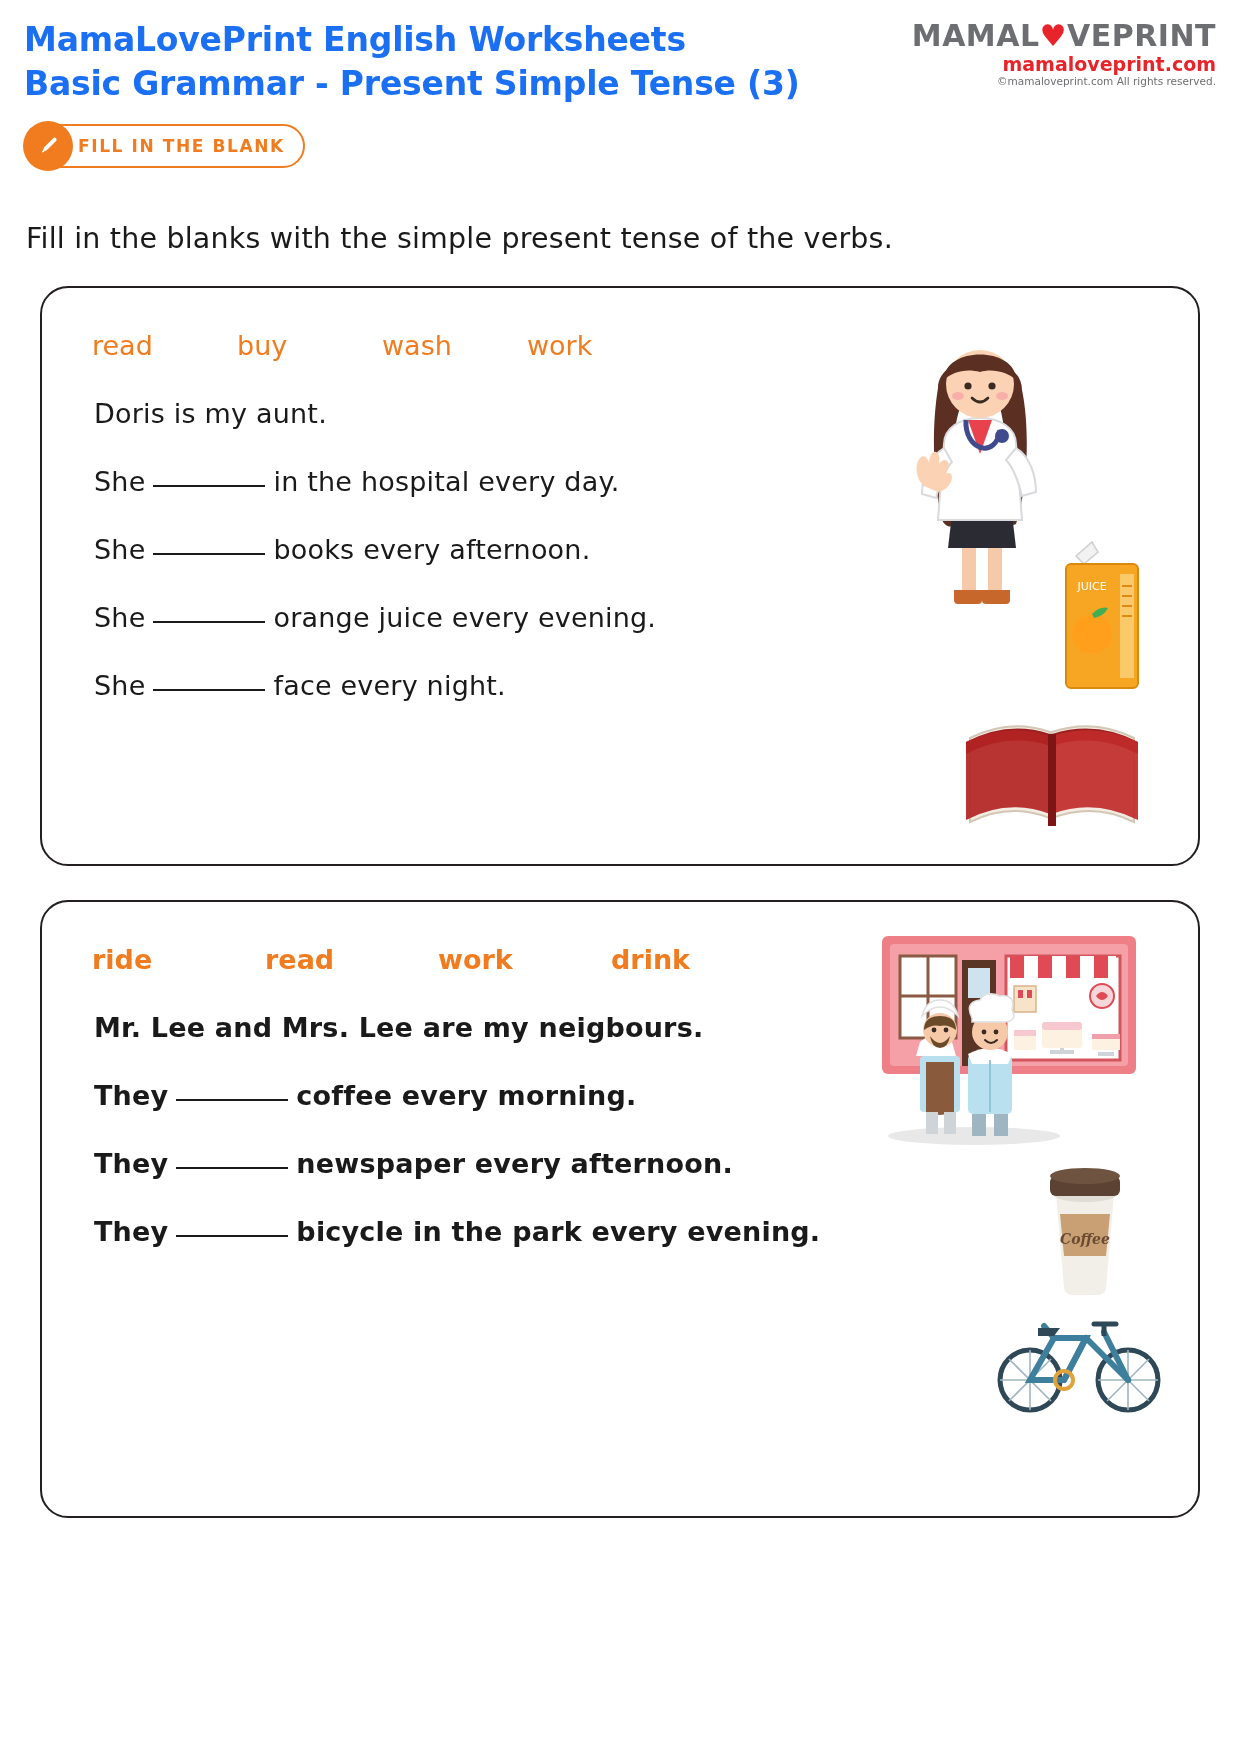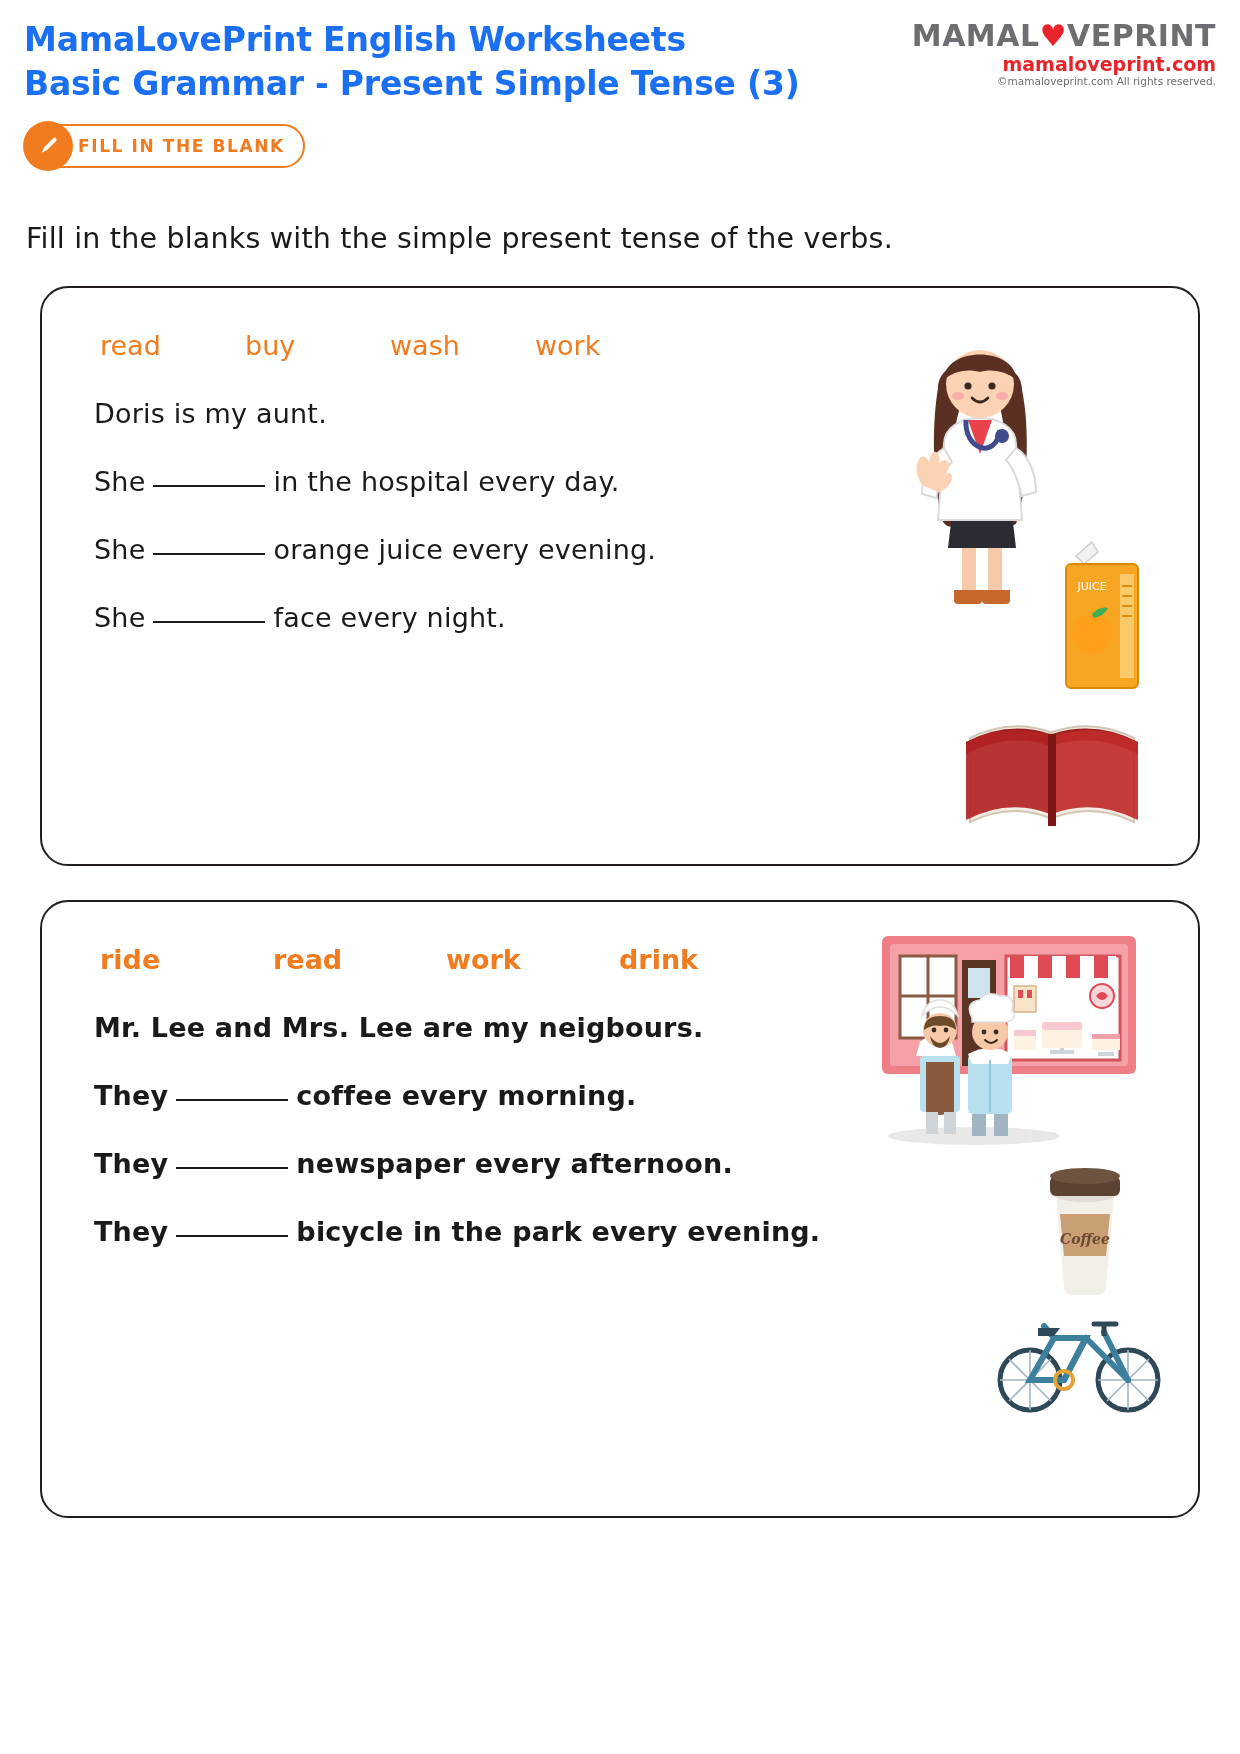--- a/index.html
+++ b/index.html
@@ -125,21 +125,20 @@
   }
   #box-1 { top: 286px; height: 580px; }
   #box-2 { top: 900px; height: 618px; font-weight: bold; }
 
   .word-bank {
     position: absolute;
     display: flex;
     color: #f07c1f;
     font-size: 27px;
     top: 42px;
-    margin-left: 8px;
   }
   #box-1 .word-bank { left: 50px; }
   #box-2 .word-bank { left: 50px; }
   .word-bank .word {
     white-space: nowrap;
   }
   #box-1 .word-bank .word { width: 145px; }
   #box-2 .word-bank .word { width: 173px; }
 
   .sentences {
@@ -211,20 +210,23 @@
     <span class="word">wash</span>
     <span class="word">work</span>
   </div>
 
   <div class="sentences">
     <div class="sentence">
       <span>Doris is my aunt.</span>
     </div>
     <div class="sentence">
       <span>She</span><span class="blank"></span><span>in the hospital every day.</span>
+    </div>
+    <div class="sentence">
+      <span>She</span><span class="blank"></span><span>books every afternoon.</span>
     </div>
     <div class="sentence">
       <span>She</span><span class="blank"></span><span>orange juice every evening.</span>
     </div>
     <div class="sentence">
       <span>She</span><span class="blank"></span><span>face every night.</span>
     </div>
   </div>
 
   <svg class="art" id="art-doctor" viewBox="0 0 200 300">

